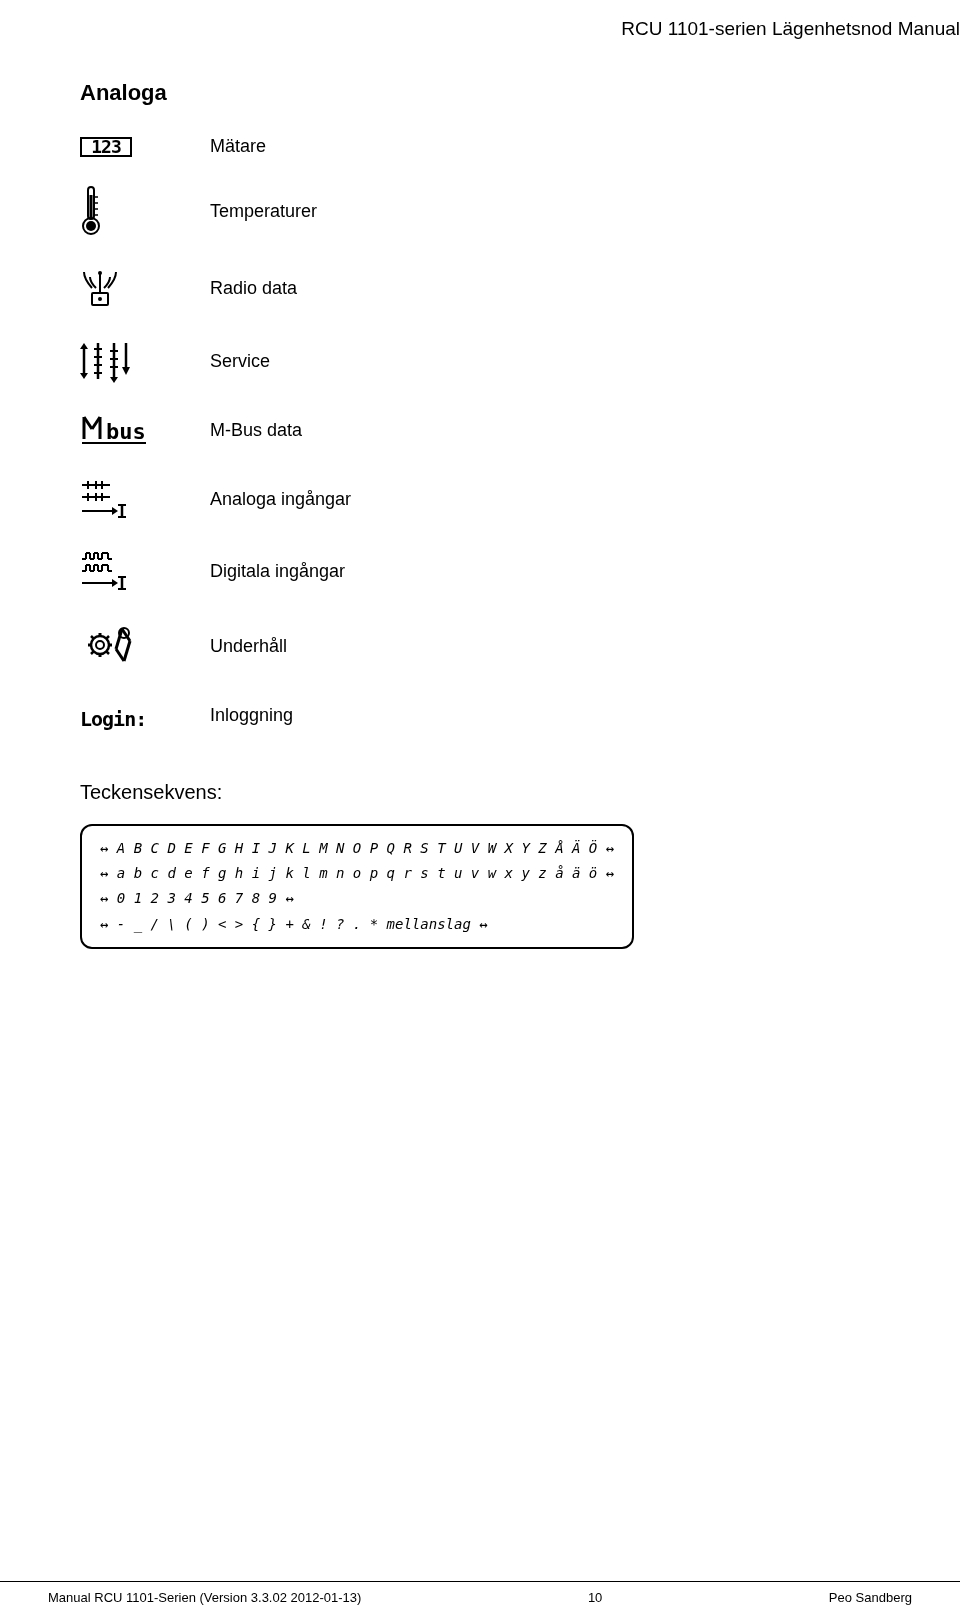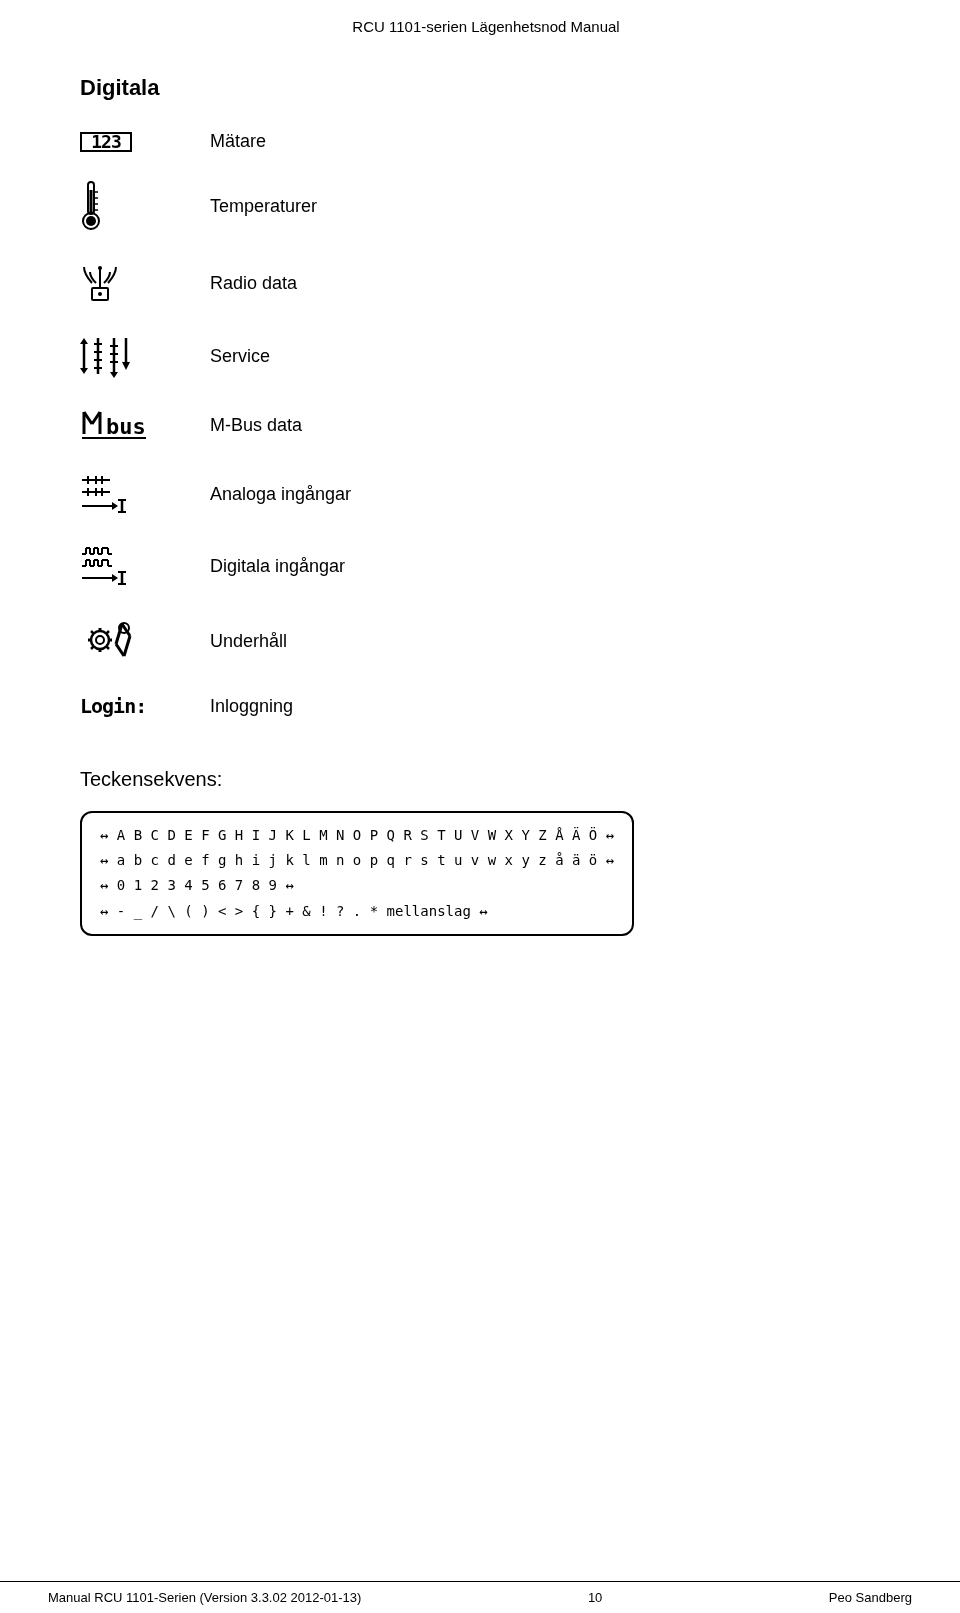--- a/index.html
+++ b/index.html
@@ -7,23 +7,23 @@
       background: #fff;
       color: #000;
       font-family: Arial, Helvetica, sans-serif;
       font-size: 16px;
       width: 960px;
       min-height: 1613px;
       position: relative;
     }
 
     .page-header {
-      text-align: center;
+      text-align: right;
       padding: 18px 0 10px 12px;
-      font-size: 15px;
+      font-size: 19px;
       font-weight: normal;
     }
 
     .content {
       padding: 20px 80px 80px 80px;
     }
 
     .section-title {
       font-size: 22px;
       font-weight: bold;
@@ -63,20 +63,21 @@
       font-family: monospace;
       letter-spacing: -1px;
     }
 
     
     .icon-login {
       font-size: 18px;
       font-family: monospace;
       font-weight: bold;
       letter-spacing: -1px;
+      margin-top: 8px;
     }
 
     .teckensekvens-section {
       margin-top: 50px;
     }
 
     .teckensekvens-title {
       font-size: 20px;
       font-weight: normal;
       margin-bottom: 20px;
@@ -90,20 +91,21 @@
       font-family: monospace;
       font-size: 14px;
       line-height: 1.8;
     }
 
     .teckensekvens-row {
       display: flex;
       align-items: center;
       gap: 4px;
       white-space: nowrap;
+      font-style: italic;
     }
 
     .page-footer {
       position: absolute;
       bottom: 0;
       left: 0;
       right: 0;
       border-top: 1px solid #000;
       display: flex;
       justify-content: space-between;
@@ -114,21 +116,21 @@
   </style>
 </head>
 <body>
 
 <div class="page-header">
   <span>RCU 1101-serien Lägenhetsnod Manual</span>
 </div>
 
 <div class="content">
   <div class="section-title">
-    <span>Digitala</span>
+    <span>Analoga</span>
   </div>
 
   <div class="symbol-row">
     <div class="symbol-icon">
       <div class="icon-matare">123</div>
     </div>
     <div class="symbol-label">Mätare</div>
   </div>
 
   <div class="symbol-row">

